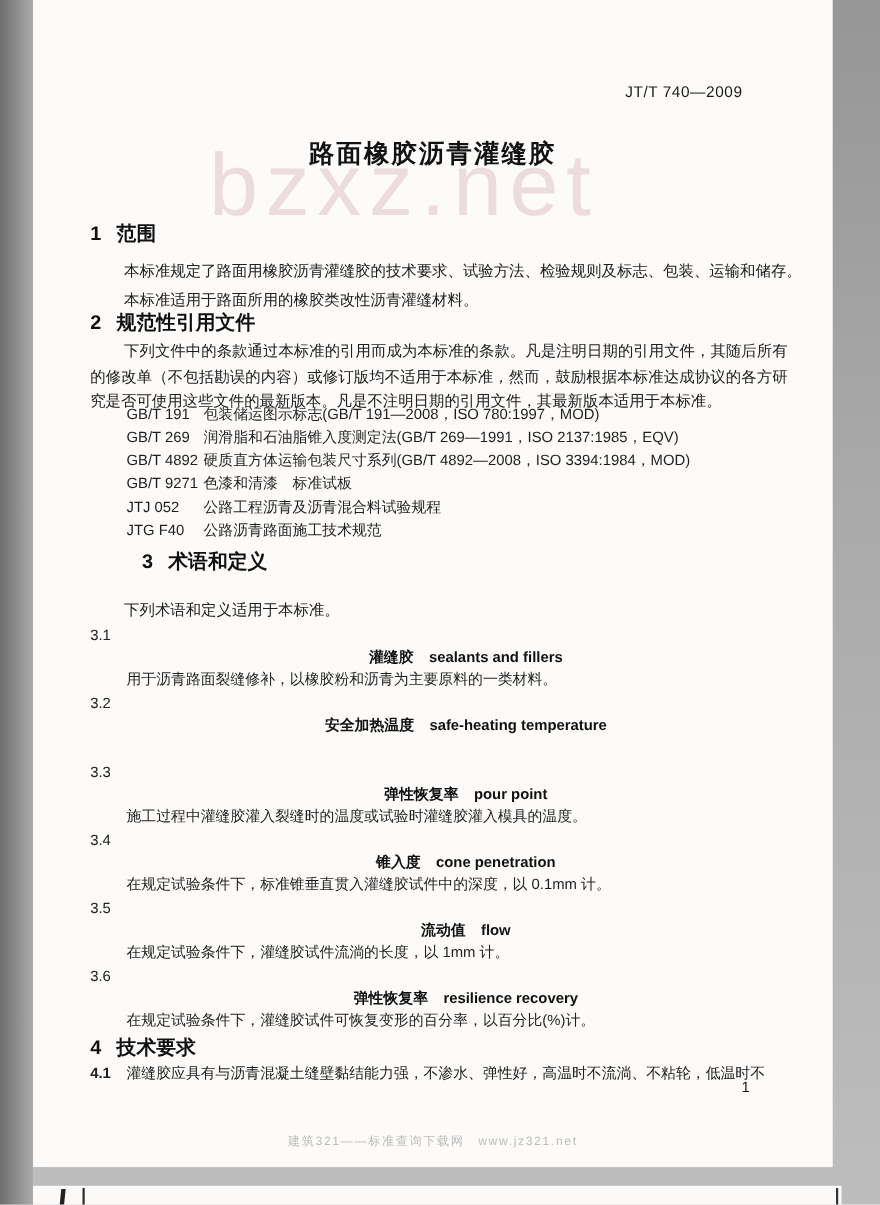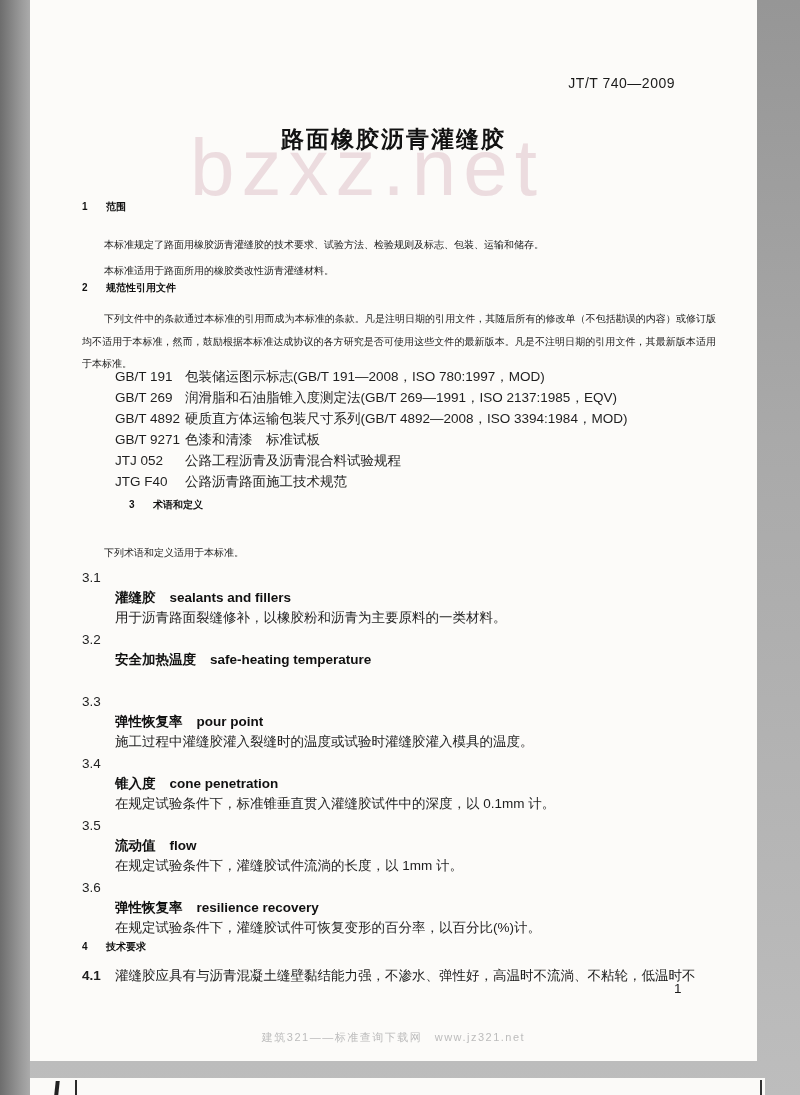--- a/index.html
+++ b/index.html
@@ -16,39 +16,39 @@
   .page{
     position:absolute;left:30px;top:0;width:727px;height:1061px;
     background:#fcfbf9;color:#1e1e1e;
   }
   .abs{position:absolute;}
   .std-code{top:75px;right:82px;font-size:14px;letter-spacing:.5px;color:#1a1a1a;z-index:2;}
   .doc-title{top:124px;left:0;width:100%;text-align:center;font-size:23px;font-weight:bold;
     letter-spacing:2px;color:#121212;z-index:2;}
   .wm-center{top:128px;left:160px;width:390px;font-size:80px;font-weight:normal;
     letter-spacing:7px;color:#ecdcdf;z-index:1;line-height:80px;white-space:nowrap;}
-  .heading{font-size:10px;font-weight:bold;color:#101010;z-index:2;white-space:nowrap;}
+  .heading{font-size:18px;font-weight:bold;color:#101010;z-index:2;white-space:nowrap;}
   .heading .hnum{display:inline-block;min-width:24px;}
   .h1{top:200px;left:52px;}
   .h2{top:281px;left:52px;}
   .h3{top:498px;left:52px;margin-left:47px;}
   .h4{top:940px;left:52px;}
-  .body-text{font-size:10px;color:#202020;z-index:2;}
+  .body-text{font-size:14px;color:#202020;z-index:2;}
   .p-ind{text-indent:2.2em;}
   .s1p1{top:238px;left:52px;width:640px;white-space:nowrap;}
   .s1p2{top:264px;left:52px;width:640px;white-space:nowrap;}
   .s2intro{top:308px;left:52px;width:634px;line-height:22.5px;text-align:justify;}
   .refs{top:366px;left:85px;width:610px;}
   .ref-row{height:21px;line-height:21px;white-space:nowrap;font-size:13.5px;}
   .ref-code{display:inline-block;width:70px;}
   .terms{top:568px;left:52px;width:650px;}
   .s3intro{top:546px;left:52px;width:640px;white-space:nowrap;}
   .term-block{height:62px;}
   .term-num{height:20px;line-height:20px;font-size:13.5px;color:#222;}
-  .term-name{height:20px;line-height:20px;padding-left:33px;font-weight:bold;color:#101010;font-size:13.5px;white-space:nowrap;}
+  .term-name{height:20px;line-height:20px;padding-left:33px;font-weight:bold;color:#101010;font-size:13.5px;white-space:nowrap;text-align:center;}
   .term-name .en{margin-left:14px;}
   .term-def{height:20px;line-height:20px;padding-left:33px;font-size:13.5px;white-space:nowrap;}
   .s4line{top:967px;left:52px;width:660px;white-space:nowrap;font-size:13.5px;}
   .s4line .pnum{display:inline-block;min-width:33px;font-weight:bold;}
   .page-num{top:981px;left:644px;font-size:13.5px;color:#1a1a1a;}
   .footer-wm{top:1030px;left:0;width:100%;text-align:center;font-size:11px;
     color:#bcbcbc;letter-spacing:1.5px;}
   .page2{
     position:absolute;left:30px;top:1078px;width:735px;height:17px;background:#fbfaf8;
   }

